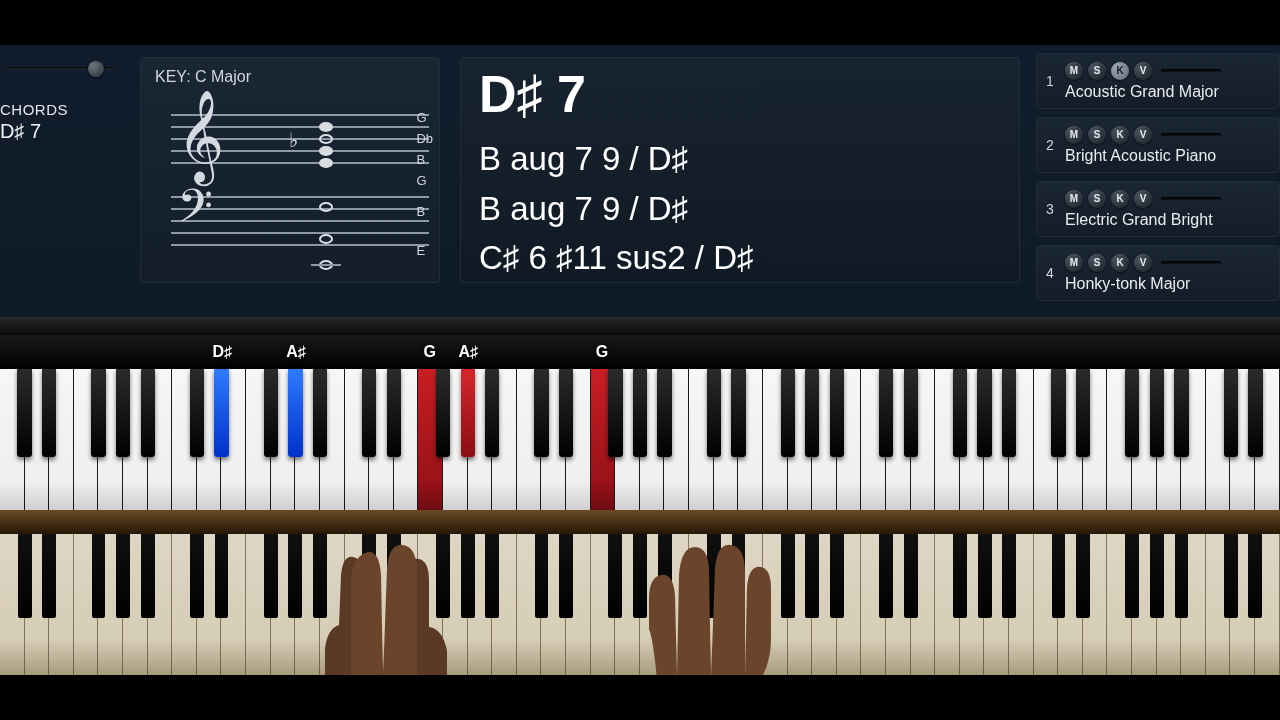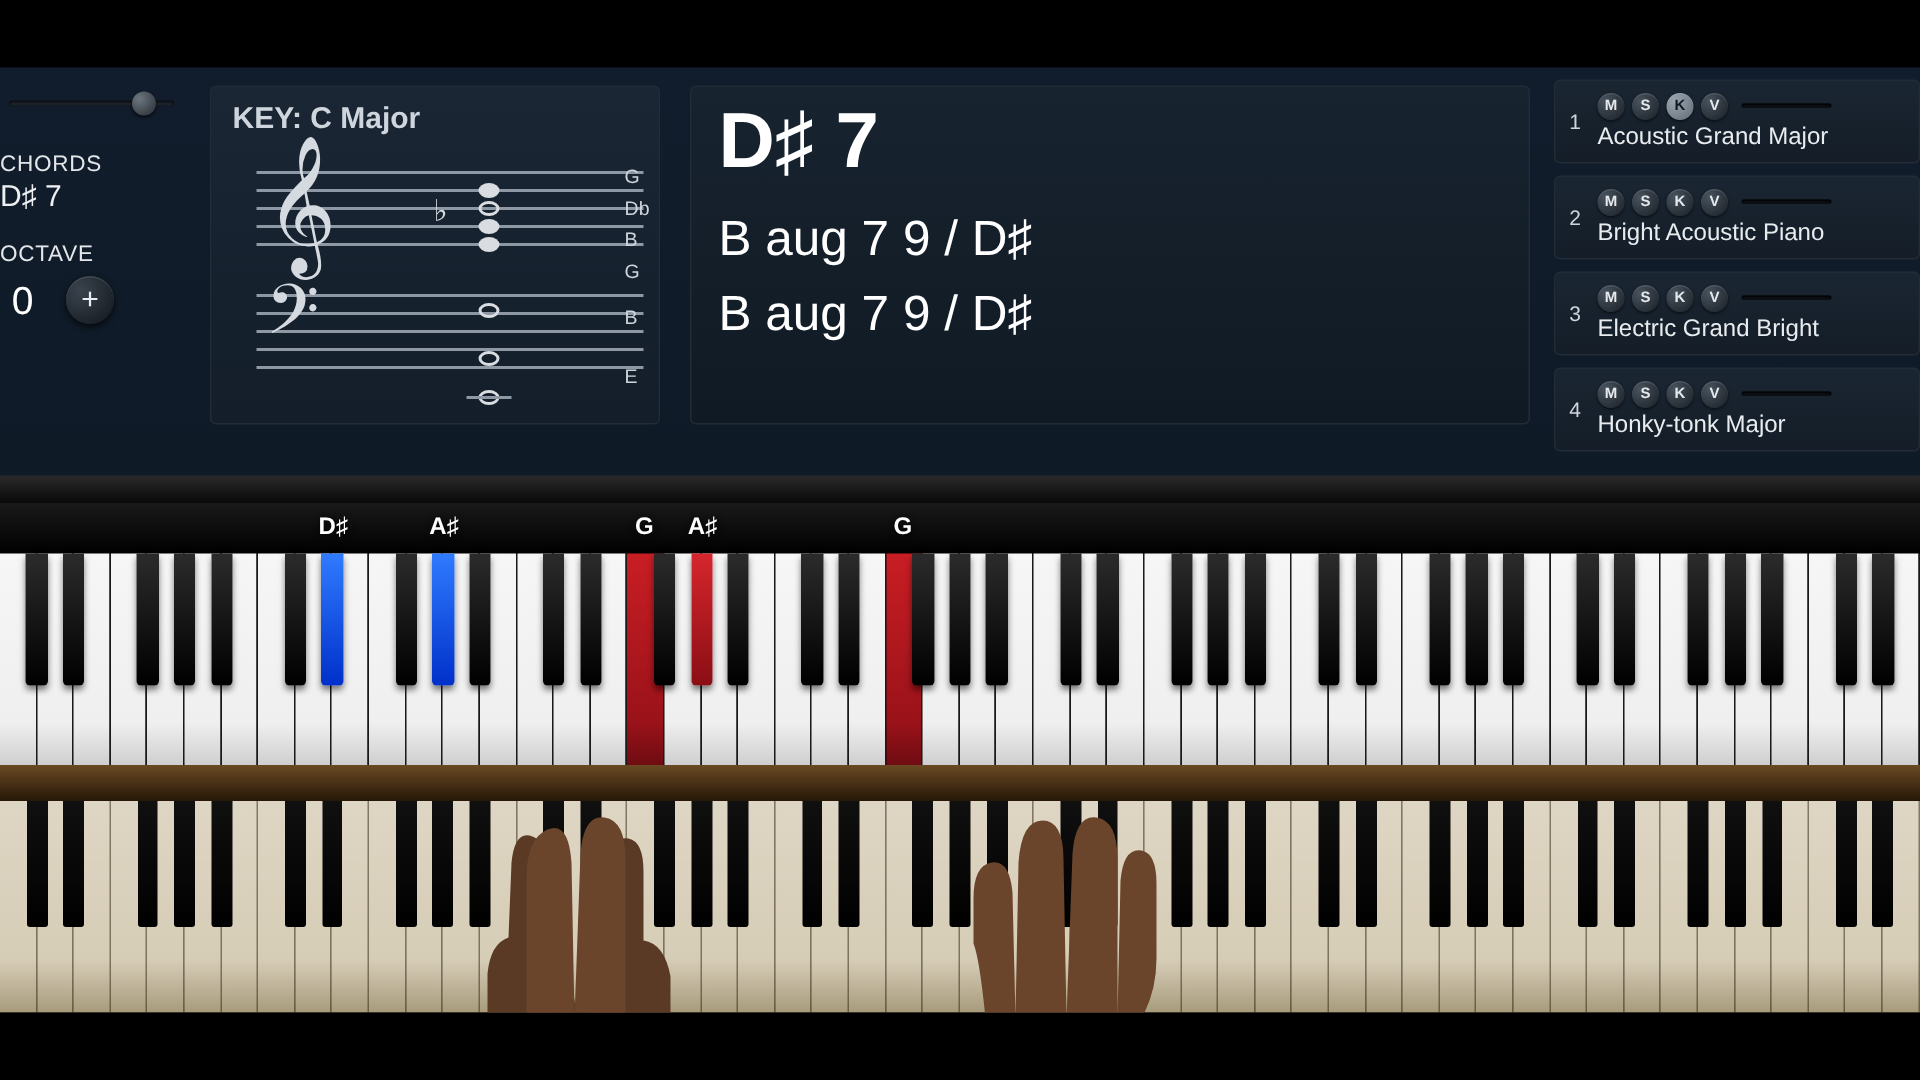--- a/index.html
+++ b/index.html
@@ -19,21 +19,21 @@
   .slider-knob { position:absolute; top:-6px; left:82px; width:16px; height:16px; border-radius:50%; background:radial-gradient(circle at 30% 30%, #6d7680, #262b31); box-shadow:0 1px 2px rgba(0,0,0,.8); }
   .side-heading { font-size:15px; color:#e3e6ea; letter-spacing:.5px; }
   .side-sub { font-size:20px; color:#eef0f2; margin-top:2px; }
   .octave-row { display:flex; align-items:center; gap:14px; margin-top:6px; }
   .octave-val { font-size:26px; color:#fff; width:30px; text-align:center; }
   .oct-btn { width:32px; height:32px; border-radius:50%; background:radial-gradient(circle at 30% 30%, #3a434d, #11161c); color:#e9eef2; font-size:20px; display:flex; align-items:center; justify-content:center; box-shadow:0 2px 4px rgba(0,0,0,.7), inset 0 1px 0 rgba(255,255,255,.1); cursor:pointer; }
 
   
   .notation-col { flex:0 0 320px; padding: 12px 10px 0 10px; display:flex; flex-direction:column; gap:6px; }
   .notation-card { background: linear-gradient(#1a2634,#131e2a); border:1px solid #222c38; border-radius:4px; height:226px; position:relative; }
-  .key-label { color:#cfd5dd; font-size:20px; padding:10px 14px 0; font-weight:700; }
+  .key-label { color:#cfd5dd; font-size:16px; padding:10px 14px 0; font-weight:400; }
   .staff { position:absolute; left:30px; right:10px; top:46px; height:170px; }
   .staff-line { position:absolute; left:0; right:0; height:1.6px; background:#8d98a4; }
   .clef { position:absolute; font-size:80px; color:#d5dae0; line-height:1; }
   .note-col-labels { position:absolute; right:6px; top:52px; display:flex; flex-direction:column; gap:6px; color:#cfd5dd; font-size:13px; align-items:flex-start; }
   .note-dot { width:14px; height:10px; border-radius:50%; background:#d9dde2; position:absolute; }
   .note-open { width:14px; height:10px; border-radius:50%; border:2px solid #d9dde2; background:transparent; position:absolute; }
   .flat-sign { position:absolute; color:#d9dde2; font-size:20px; }
 
   
   .readout-col { flex:1 1 auto; padding:12px 10px 0 10px; }
@@ -87,27 +87,20 @@
 
     <div class="left-col">
       <div class="slider-row">
         <div class="slider-track">
           <div class="slider-knob"></div>
         </div>
       </div>
       <div>
         <div class="side-heading">CHORDS</div>
         <div class="side-sub">D♯ 7</div>
-      </div>
-      <div>
-        <div class="side-heading">OCTAVE</div>
-        <div class="octave-row">
-          <div class="octave-val">0</div>
-          <div class="oct-btn">+</div>
-        </div>
       </div>
     </div>
 
     <div class="notation-col">
       <div class="notation-card">
         <div class="key-label">KEY: C Major</div>
         <div class="staff">
 
           <div class="staff-line" style="top:10px"></div>
           <div class="staff-line" style="top:22px"></div>
@@ -142,20 +135,21 @@
           <span style="margin-top:18px">E</span>
         </div>
       </div>
     </div>
 
     <div class="readout-col">
       <div class="readout-card">
         <div class="chord-main">D♯ 7</div>
         <div class="chord-alt">B aug 7 9 / D♯</div>
         <div class="chord-alt">B aug 7 9 / D♯</div>
+        <div class="chord-alt">C♯ 6 ♯11 sus2 / D♯</div>
       </div>
     </div>
 
     <div class="instr-col" id="instr-col">
           <div class="instr-slot">
             <div class="slot-num">1</div>
             <div class="slot-body">
               <div class="slot-btn-row">
                 <div class="tiny-btn">M</div>
                 <div class="tiny-btn">S</div>

